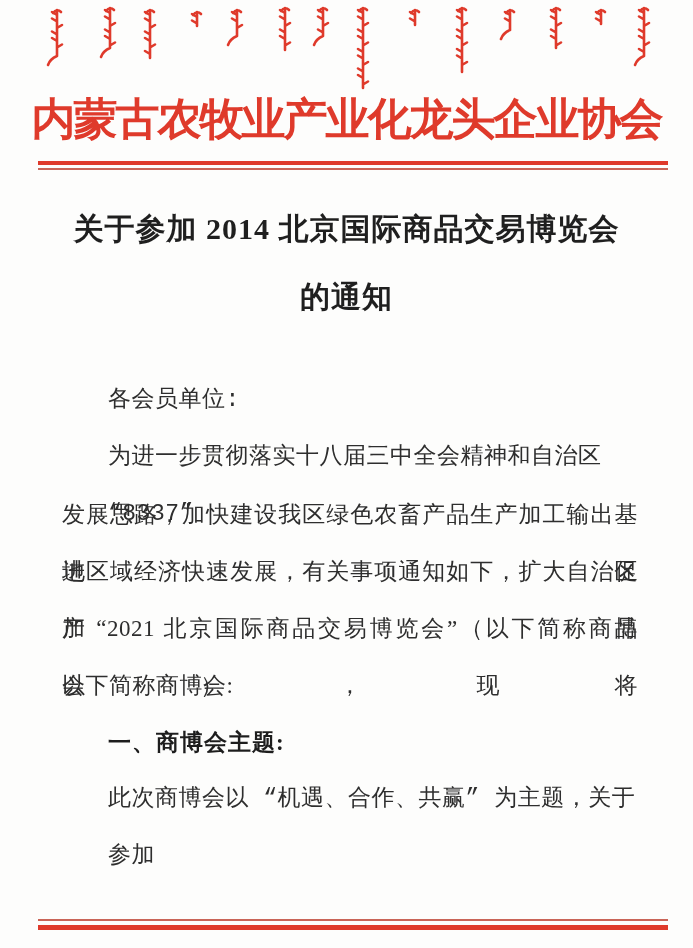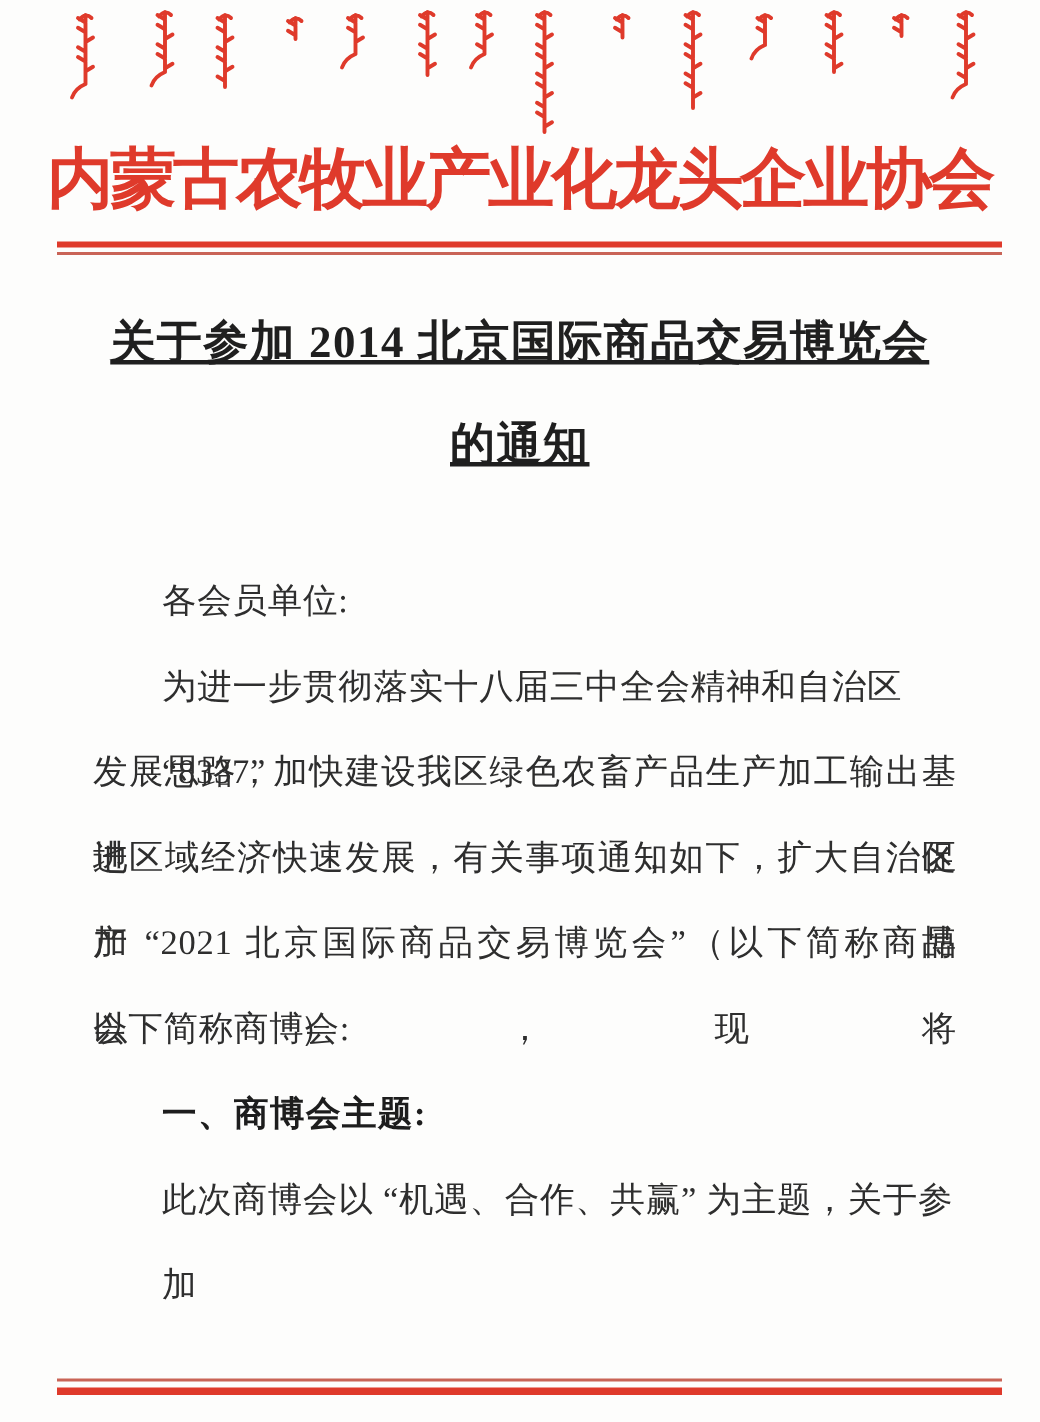--- a/index.html
+++ b/index.html
@@ -24,29 +24,28 @@
   .rule-top .thick{height:4px;background:var(--red);}
   .rule-top .thin{height:2px;background:var(--rule-thin);margin-top:3px;opacity:.85;}
   .rule-bottom{position:absolute;top:919px;left:38px;width:630px;}
   .rule-bottom .thin{height:2px;background:var(--rule-thin);opacity:.85;}
   .rule-bottom .thick{height:5px;background:var(--red);margin-top:4px;}
   .doc-title{
     position:absolute;top:195px;left:0;width:100%;
     text-align:center;color:#1f1f1f;font-weight:700;
     font-size:30px;line-height:68px;letter-spacing:1px;
     font-family:"Liberation Serif","DejaVu Serif",serif;
-    text-decoration:underline;
   }
   .doc-body{
     position:absolute;top:372px;left:62px;width:576px;
     color:var(--ink);font-size:23px;
     font-family:"Liberation Serif","DejaVu Serif",serif;
   }
   .line{height:57px;line-height:57px;letter-spacing:.5px;}
-  .line.indent{padding-left:46px;}
+  .line.indent{padding-left:46px;font-family:Liberation Mono, monospace;}
   .line.fill{text-align:justify;text-align-last:justify;}
   .line.bold{
     font-family:Liberation Serif, serif;
     font-weight:700;letter-spacing:1px;color:#1d1d1d;
   }
 </style>
 </head>
 <body>
 
 <div class="page">

